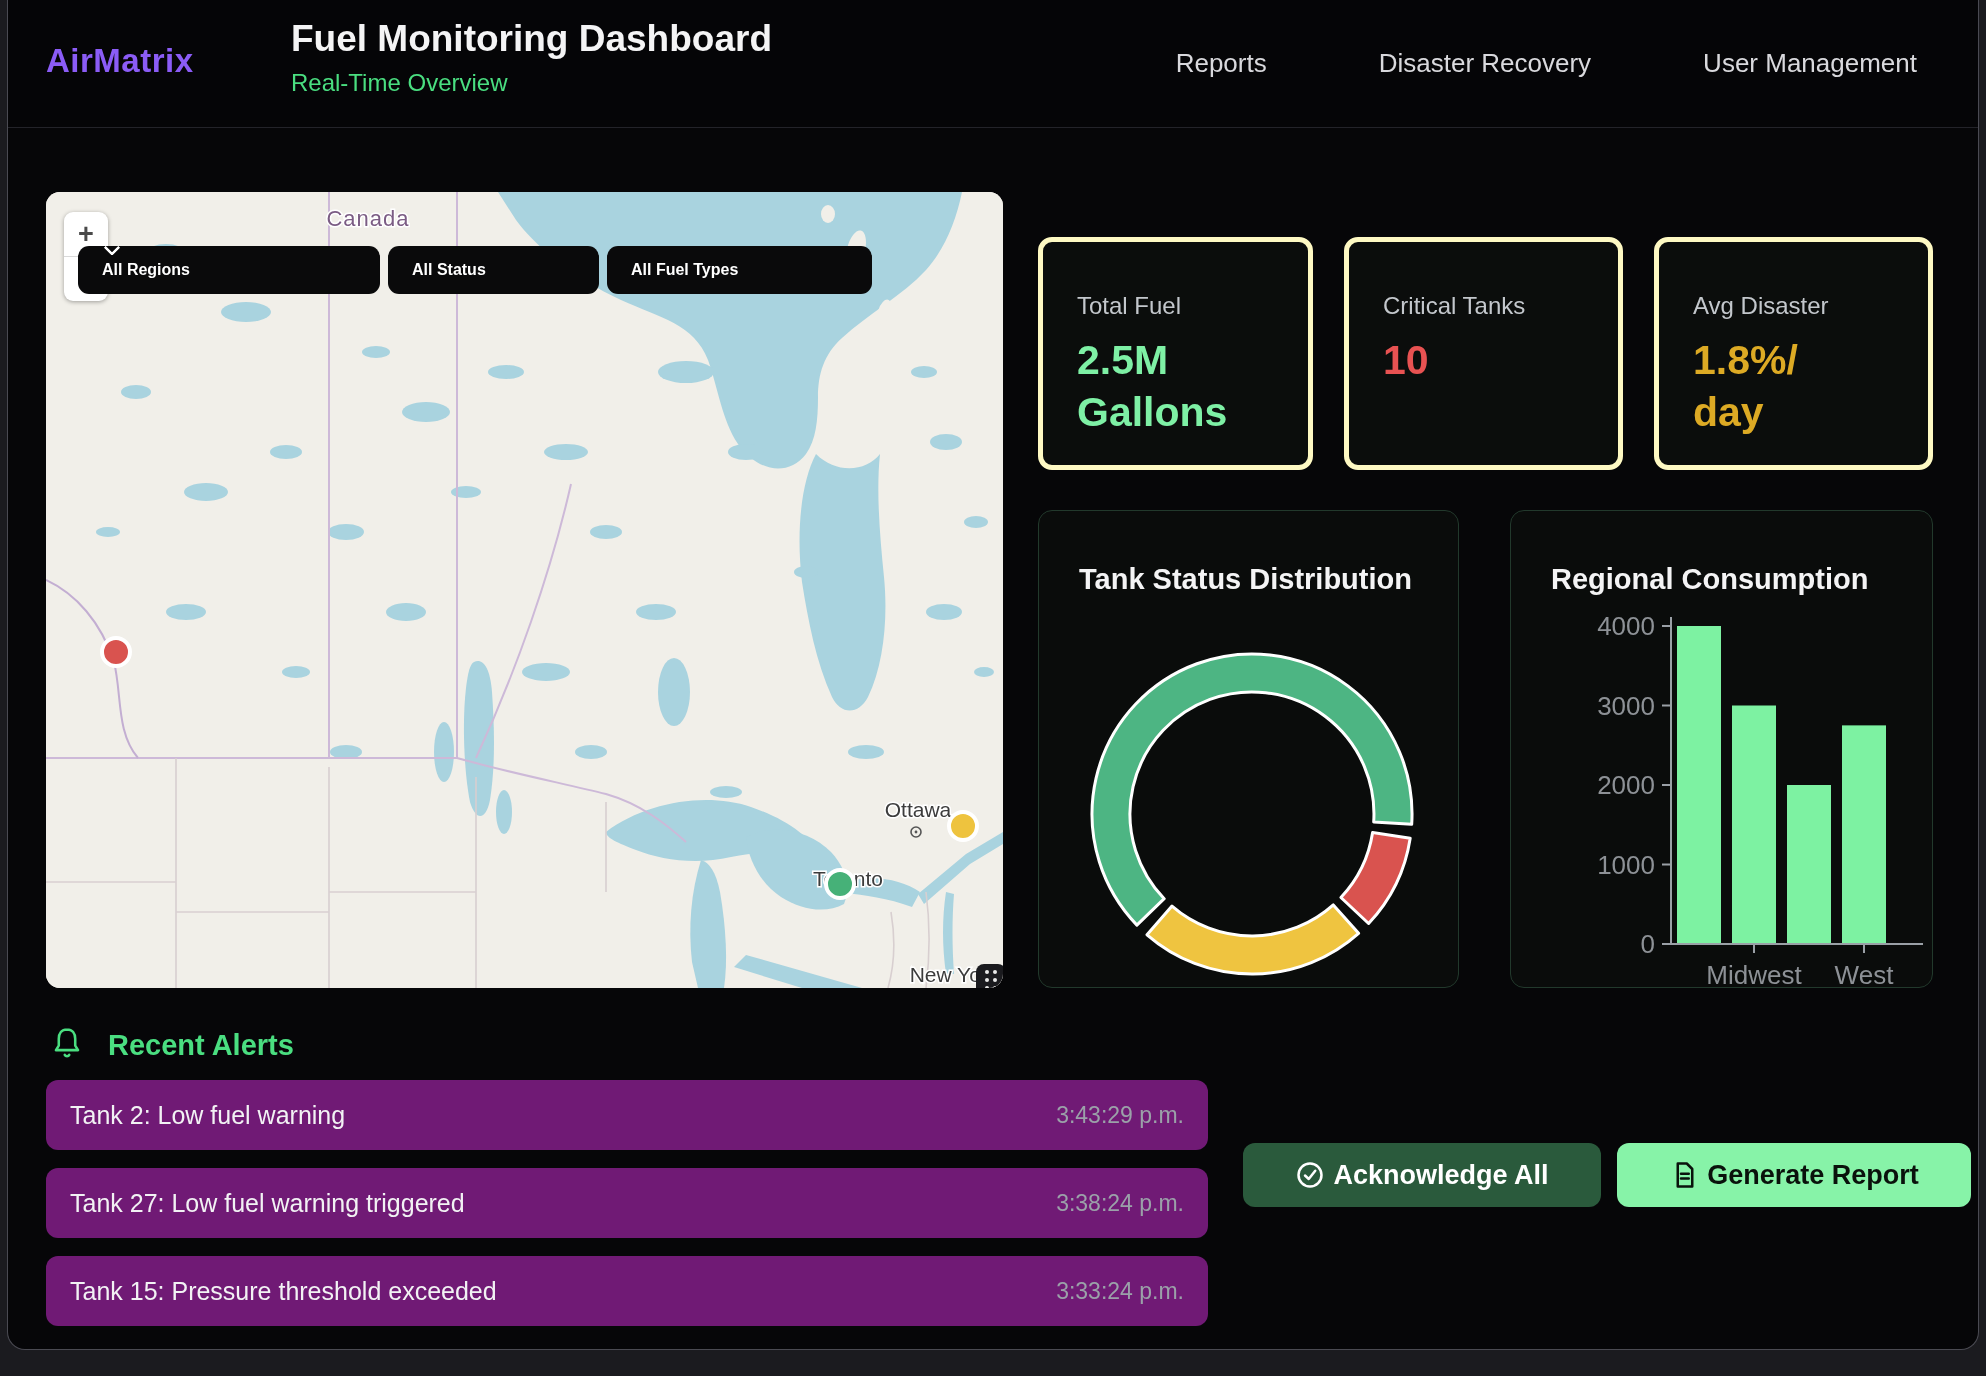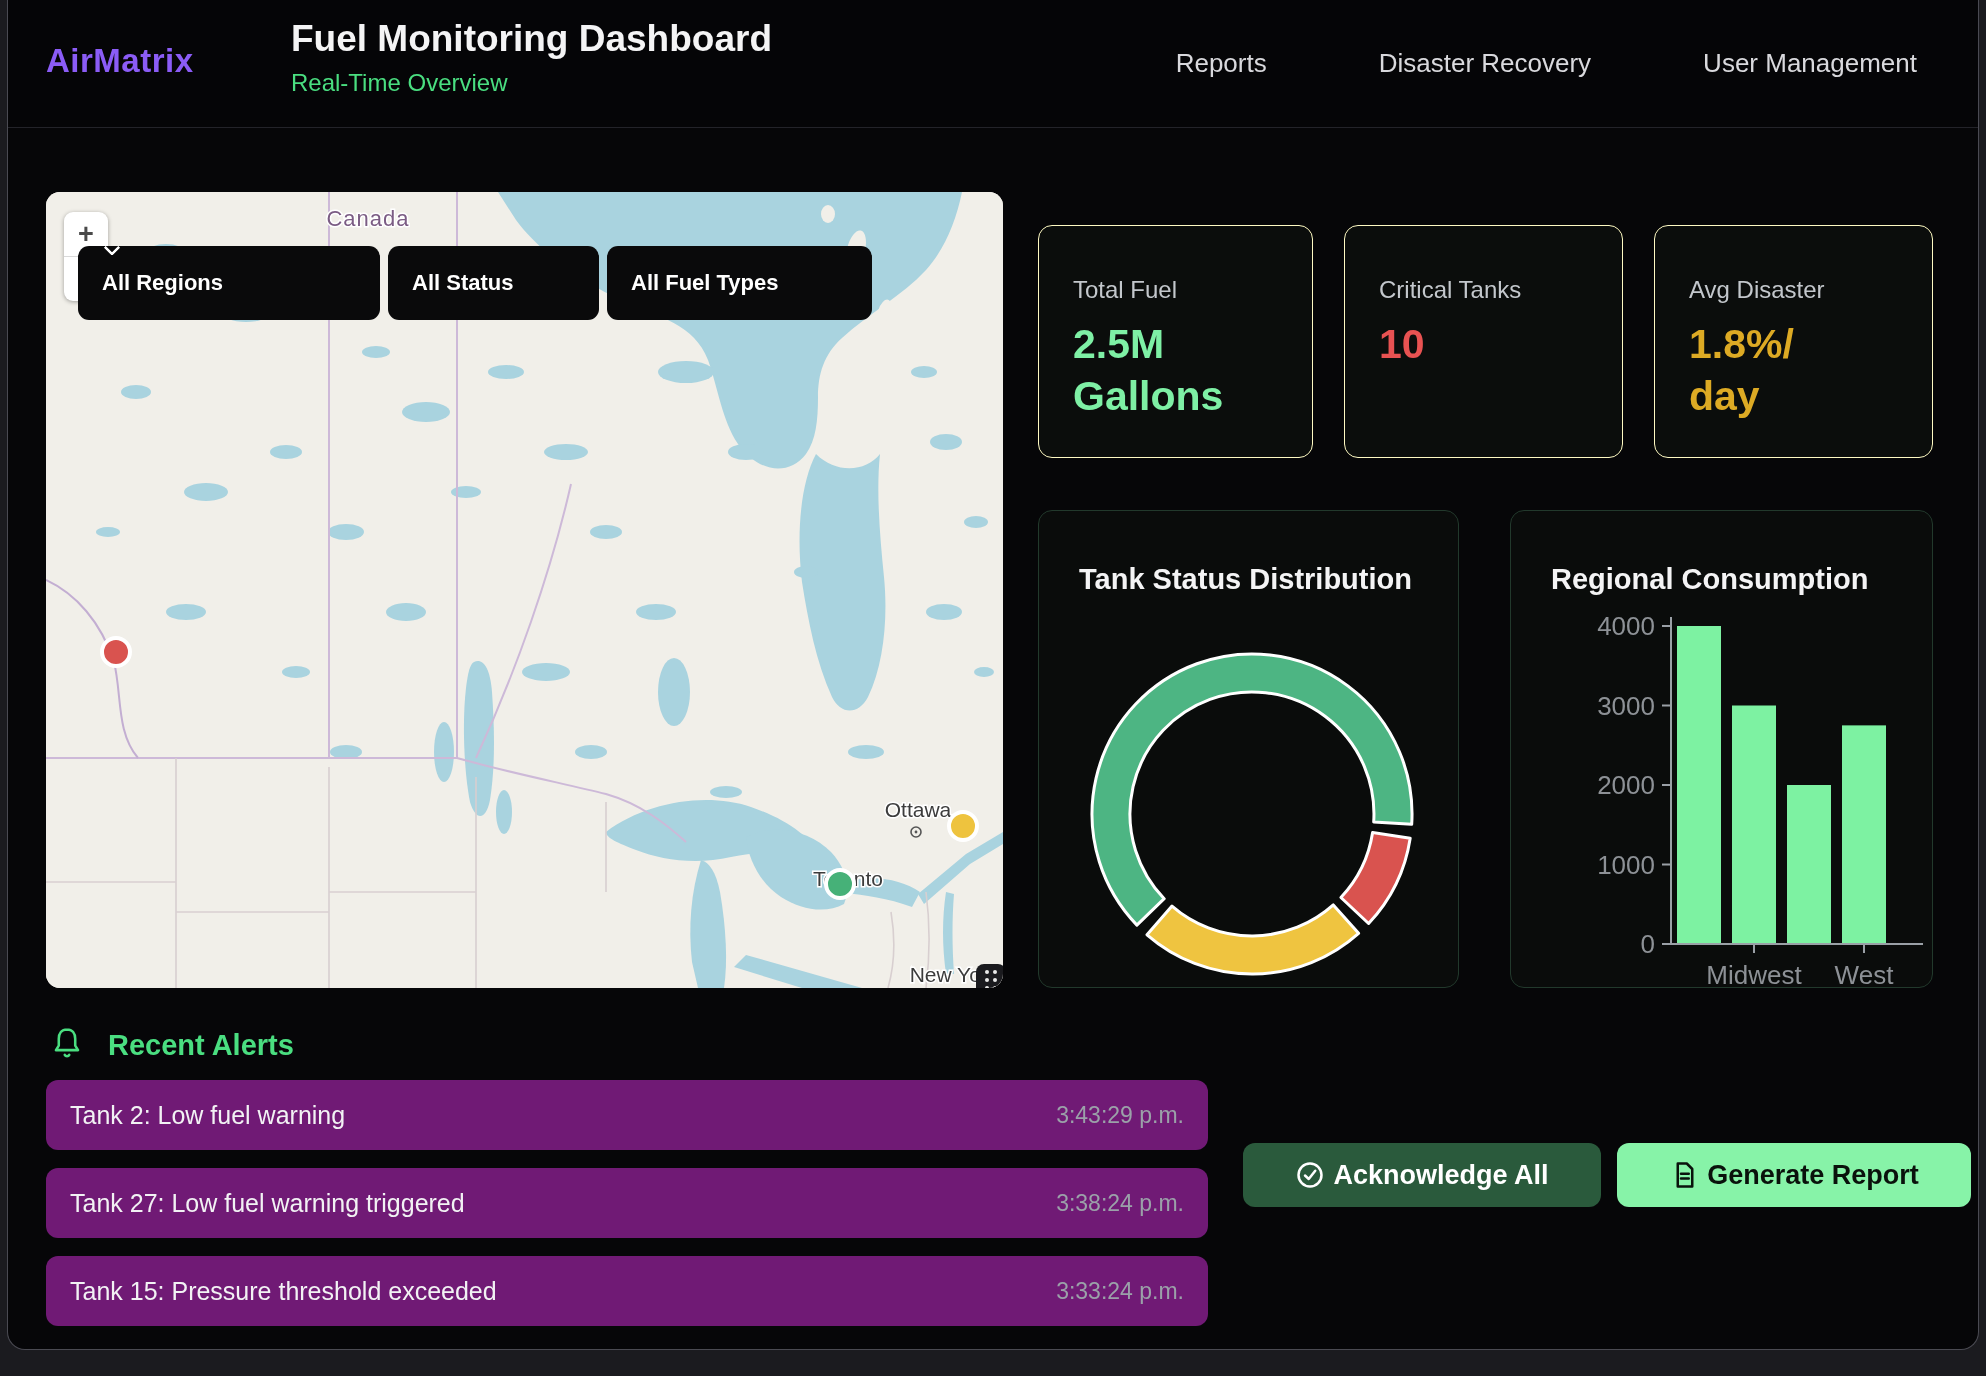--- a/index.html
+++ b/index.html
@@ -15,28 +15,28 @@
   .nav{position:absolute;right:61px;top:0;height:127px;display:flex;align-items:center;gap:112px}
   .nav div{font-size:26px;color:#d9d9dd;cursor:pointer}
 
   
   .map{position:absolute;left:38px;top:192px;width:957px;height:796px;border-radius:14px;overflow:hidden;background:#f1efe9}
   .map svg{position:absolute;left:0;top:0}
   .zoomctl{position:absolute;left:18px;top:20px;width:44px;background:#fff;border-radius:9px;box-shadow:0 1px 4px rgba(0,0,0,.35);z-index:2}
   .zoomctl .zb{height:44px;display:flex;align-items:center;justify-content:center;font-size:27px;font-weight:700;color:#4a4a4a;cursor:pointer}
   .zoomctl .zb+.zb{border-top:1px solid #d9d9d9}
   .filters{position:absolute;left:32px;top:54px;z-index:5;display:flex;gap:8px}
-  .dd{height:74px;background:#0a0a0b;border-radius:11px;color:#fff;font-size:22px;font-weight:700;display:flex;align-items:center;padding:0 20px 0 24px;justify-content:space-between;cursor:pointer;box-sizing:border-box}
+  .dd{height:48px;background:#0a0a0b;border-radius:11px;color:#fff;font-size:16px;font-weight:700;display:flex;align-items:center;padding:0 20px 0 24px;justify-content:space-between;cursor:pointer;box-sizing:border-box}
   .dd svg{margin-left:26px}
   .grip{position:absolute;left:930px;top:772px;width:30px;height:32px;background:#1a1a1e;border-radius:8px 8px 0 8px;display:grid;grid-template-columns:4px 4px;grid-auto-rows:4px;gap:4px;place-content:center;cursor:pointer;z-index:3}
   .grip i{background:#e8e8e8;border-radius:50%}
   .maplabel{paint-order:stroke;stroke:#ffffff;stroke-width:3px;fill:#3c3c3c;font-family:"Liberation Sans",sans-serif}
 
   
-  .stat{position:absolute;top:225px;height:233px;background:#0b0d0c;border:1px solid #fef9c3;border-radius:14px;box-sizing:border-box;padding:50px 30px 0 34px}
+  .stat{position:absolute;top:237px;height:233px;background:#0b0d0c;border:5px solid #fef9c3;border-radius:14px;box-sizing:border-box;padding:50px 30px 0 34px}
   .stat .lbl{font-size:24px;color:#c3c7cc}
   .stat .val{font-size:41px;font-weight:700;margin-top:14px;line-height:1.28}
   .stat .val span{display:block}
   .v-green{color:#7ef0a5}.v-red{color:#e85252}.v-amber{color:#ddaa24}
 
   
   .card{position:absolute;top:510px;height:478px;background:#0a0c0b;border:1px solid #22392c;border-radius:14px;box-sizing:border-box;overflow:hidden}
   .card .ctitle{position:absolute;left:40px;top:52px;font-size:29px;font-weight:700;color:#f4f4f5}
   .card svg{position:absolute;left:0;top:0}
 

